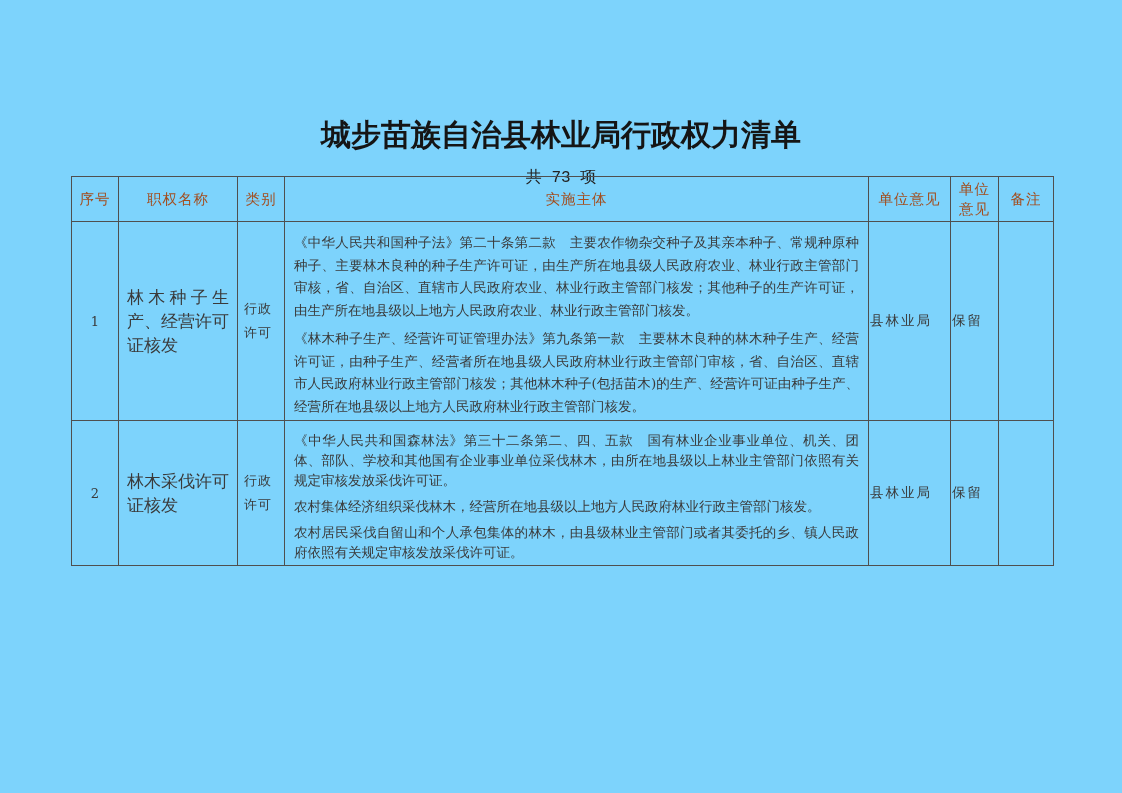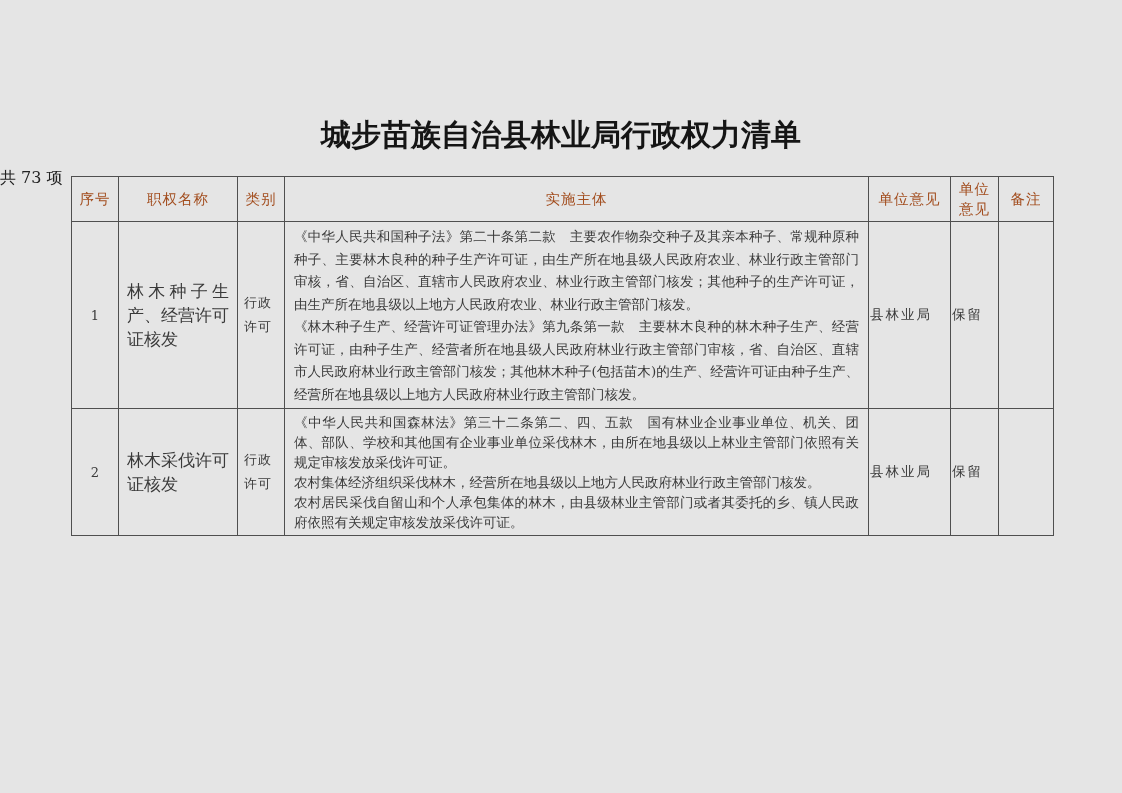--- a/index.html
+++ b/index.html
@@ -5,44 +5,46 @@
   html, body {
     margin: 0;
     padding: 0;
     background: #ffffff;
     font-family: "DejaVu Serif", "Liberation Serif", serif;
   }
   .page {
     position: relative;
     width: 1122px;
     height: 793px;
-    background: #e5e5e5;
+    background: #7dd3fc;
     overflow: hidden;
   }
   .title {
     position: absolute;
     top: 116px;
     left: 0;
     width: 100%;
     margin: 0;
     text-align: center;
     font-size: 30px;
     font-weight: bold;
     color: #151515;
     letter-spacing: 0px;
     line-height: 38px;
   }
   .subtitle {
     position: absolute;
     top: 168px;
     left: 0;
     width: 100%;
+    text-align: center;
     font-size: 16px;
     color: #222222;
     line-height: 20px;
+    font-family: Liberation Mono, monospace;
   }
   table.power-table {
     position: absolute;
     top: 176px;
     left: 71px;
     width: 982px;
     border-collapse: collapse;
     table-layout: fixed;
   }
   .power-table th,
@@ -92,20 +94,21 @@
     padding: 3px 9px;
     text-align: justify;
     text-justify: inter-character;
     vertical-align: middle;
   }
   tr.row-1 td.c-basis .para { line-height: 22.5px; }
   tr.row-2 td.c-basis .para { line-height: 20px; }
   .para {
     text-align: justify;
     text-justify: inter-character;
+    margin-top: 6px;
   }
   td.c-subject, td.c-opinion {
     text-align: left;
     letter-spacing: 2px;
     font-size: 13.5px;
   }
   td.c-remark { }
 </style>
 </head>
 <body>

